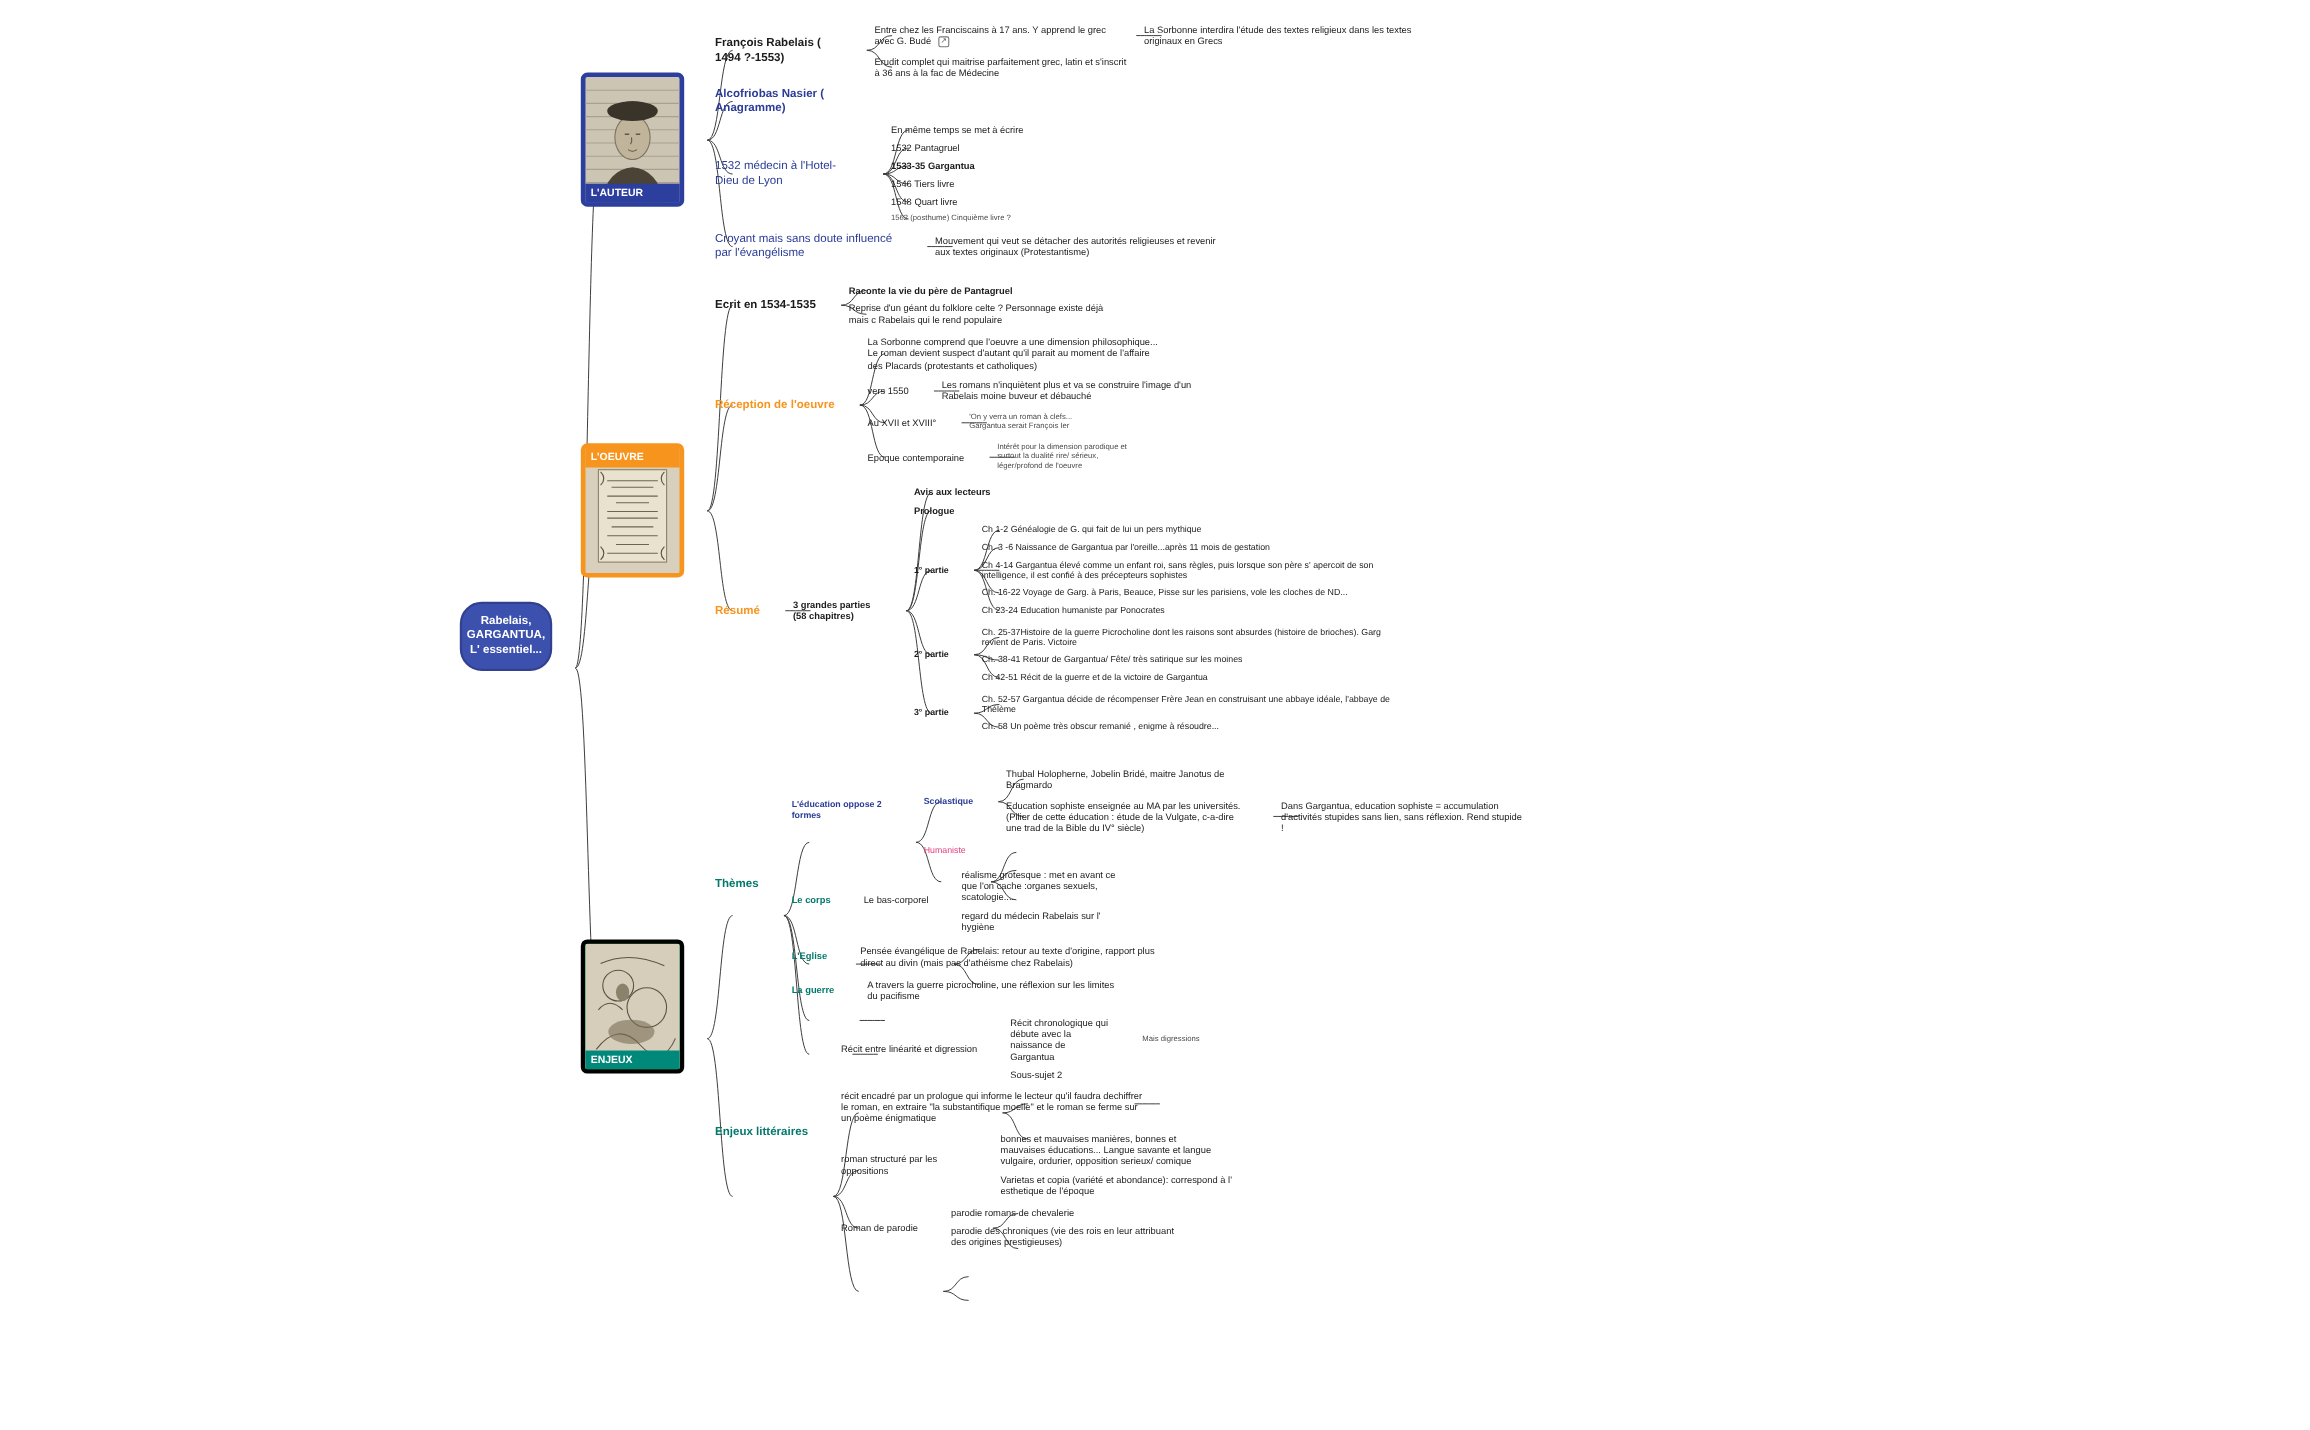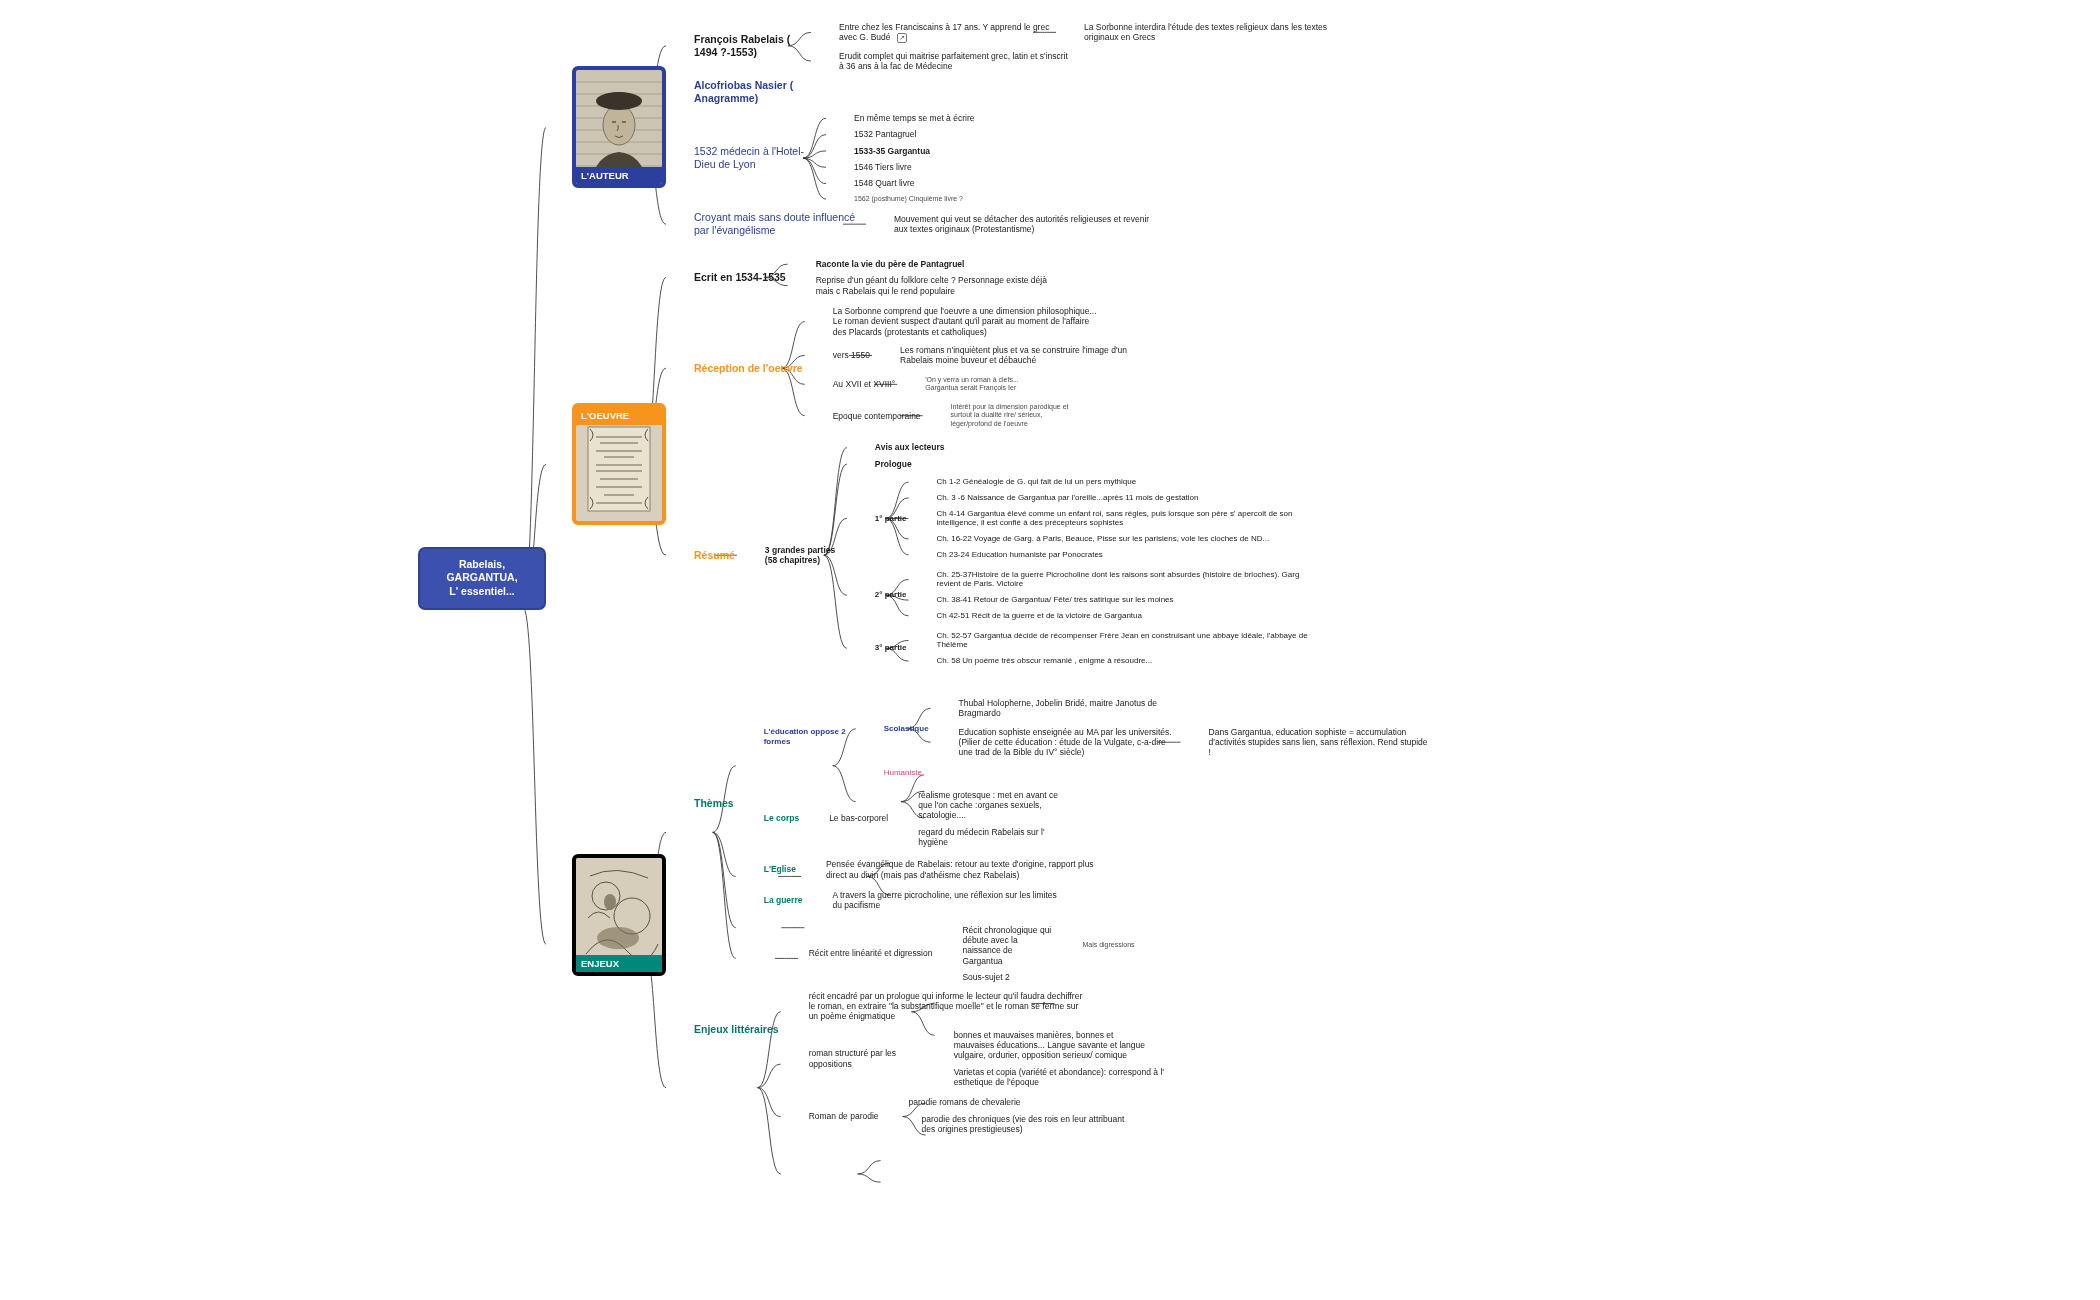--- a/index.html
+++ b/index.html
@@ -21,26 +21,26 @@
   .orange{color:#f7941d;}
   .teal{color:#00796b;}
   .pink{color:#e2417c;}
   .tiny{font-size:7px;color:#4a4a4a;}
   .f11{font-size:10.5px;}
   .f8{font-size:8px;}
   .ch{font-size:8px;}
   .nw{white-space:nowrap;}
   .w80{max-width:80px;} .w90{max-width:90px;} .w115{max-width:115px;}
   .w120{max-width:120px;} .w130{max-width:130px;} .w145{max-width:145px;} .w170{max-width:170px;}
-  .w200{max-width:200px;} .w210{max-width:210px;margin-left:13px;} .w215{max-width:215px;} .w220{max-width:220px;}
+  .w200{max-width:200px;} .w210{max-width:210px;} .w215{max-width:215px;} .w220{max-width:220px;}
   .w230{max-width:230px;} .w240{max-width:240px;} .w250{max-width:250px;} .w260{max-width:260px;}
   .w270{max-width:270px;} .w280{max-width:280px;} .w380{max-width:380px;}
   .root-node{
     background:#3c50ae;border:2px solid #31418f;color:#fff;font-weight:bold;font-size:10.5px;
-    text-align:center;border-radius:7px;padding:9px 22px;width:80px;line-height:1.3;
+    text-align:center;border-radius:20px;padding:9px 0;width:80px;line-height:1.3;
   }
   .img-node{width:86px;height:114px;border-radius:6px;position:relative;overflow:hidden;flex:none;}
   .auteur-node{border:4px solid #2d3f9e;background:#2d3f9e;}
   .oeuvre-node{border:4px solid #f7941d;background:#f7941d;}
   .enjeux-node{border:4px solid #000000;background:#22c55e;}
   .img-art{position:absolute;left:0;top:0;width:100%;height:100%;display:block;}
   .img-caption{
     position:absolute;left:0;right:0;bottom:0;color:#fff;font-weight:bold;font-size:9.5px;
     padding:3px 5px;
   }

